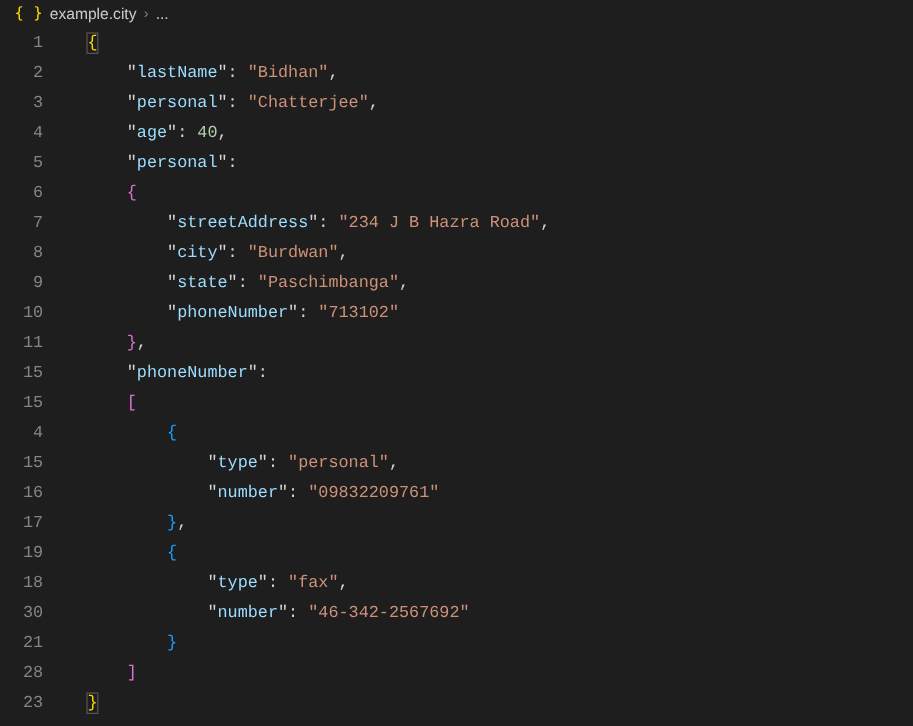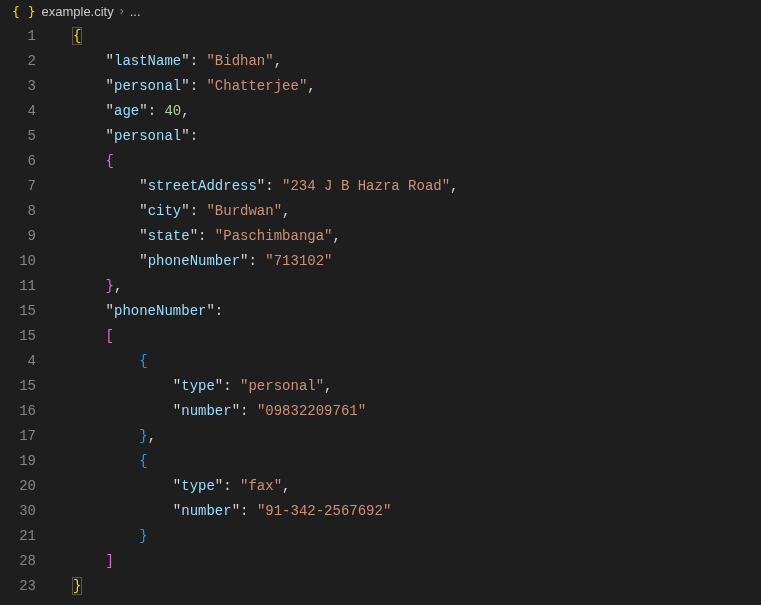--- a/index.html
+++ b/index.html
@@ -101,21 +101,21 @@
     <div class="ln">9</div>
     <div class="ln">10</div>
     <div class="ln">11</div>
     <div class="ln">15</div>
     <div class="ln">15</div>
     <div class="ln">4</div>
     <div class="ln">15</div>
     <div class="ln">16</div>
     <div class="ln">17</div>
     <div class="ln">19</div>
-    <div class="ln">20</div>
+    <div class="ln">18</div>
     <div class="ln">30</div>
     <div class="ln">21</div>
     <div class="ln">28</div>
     <div class="ln">23</div>
   </div>
 
   <div class="code">
     <div class="line"><span class="b1 hl-open">{</span></div>
     <div class="line">    <span class="k"><span class="p">"</span><span>lastName</span><span class="p">"</span></span><span class="p">:</span><span> </span><span class="s"><span>"</span><span>Bidhan</span><span>"</span></span><span class="p">,</span></div>
     <div class="line">    <span class="k"><span class="p">"</span><span>personal</span><span class="p">"</span></span><span class="p">:</span><span> </span><span class="s"><span>"</span><span>Chatterjee</span><span>"</span></span><span class="p">,</span></div>
@@ -128,18 +128,18 @@
     <div class="line">        <span class="k"><span class="p">"</span><span>phoneNumber</span><span class="p">"</span></span><span class="p">:</span><span> </span><span class="s"><span>"</span><span>713102</span><span>"</span></span></div>
     <div class="line">    <span class="b2">}</span><span class="p">,</span></div>
     <div class="line">    <span class="k"><span class="p">"</span><span>phoneNumber</span><span class="p">"</span></span><span class="p">:</span></div>
     <div class="line">    <span class="b2">[</span></div>
     <div class="line">        <span class="b3">{</span></div>
     <div class="line">            <span class="k"><span class="p">"</span><span>type</span><span class="p">"</span></span><span class="p">:</span><span> </span><span class="s"><span>"</span><span>personal</span><span>"</span></span><span class="p">,</span></div>
     <div class="line">            <span class="k"><span class="p">"</span><span>number</span><span class="p">"</span></span><span class="p">:</span><span> </span><span class="s"><span>"</span><span>09832209761</span><span>"</span></span></div>
     <div class="line">        <span class="b3">}</span><span class="p">,</span></div>
     <div class="line">        <span class="b3">{</span></div>
     <div class="line">            <span class="k"><span class="p">"</span><span>type</span><span class="p">"</span></span><span class="p">:</span><span> </span><span class="s"><span>"</span><span>fax</span><span>"</span></span><span class="p">,</span></div>
-    <div class="line">            <span class="k"><span class="p">"</span><span>number</span><span class="p">"</span></span><span class="p">:</span><span> </span><span class="s"><span>"</span><span>91-342-2567692</span><span>"</span></span></div>
+    <div class="line">            <span class="k"><span class="p">"</span><span>number</span><span class="p">"</span></span><span class="p">:</span><span> </span><span class="s"><span>"</span><span>46-342-2567692</span><span>"</span></span></div>
     <div class="line">        <span class="b3">}</span></div>
     <div class="line">    <span class="b2">]</span></div>
     <div class="line"><span class="b1 hl-open">}</span></div>
   </div>
 </div>
 
 </body></html>

